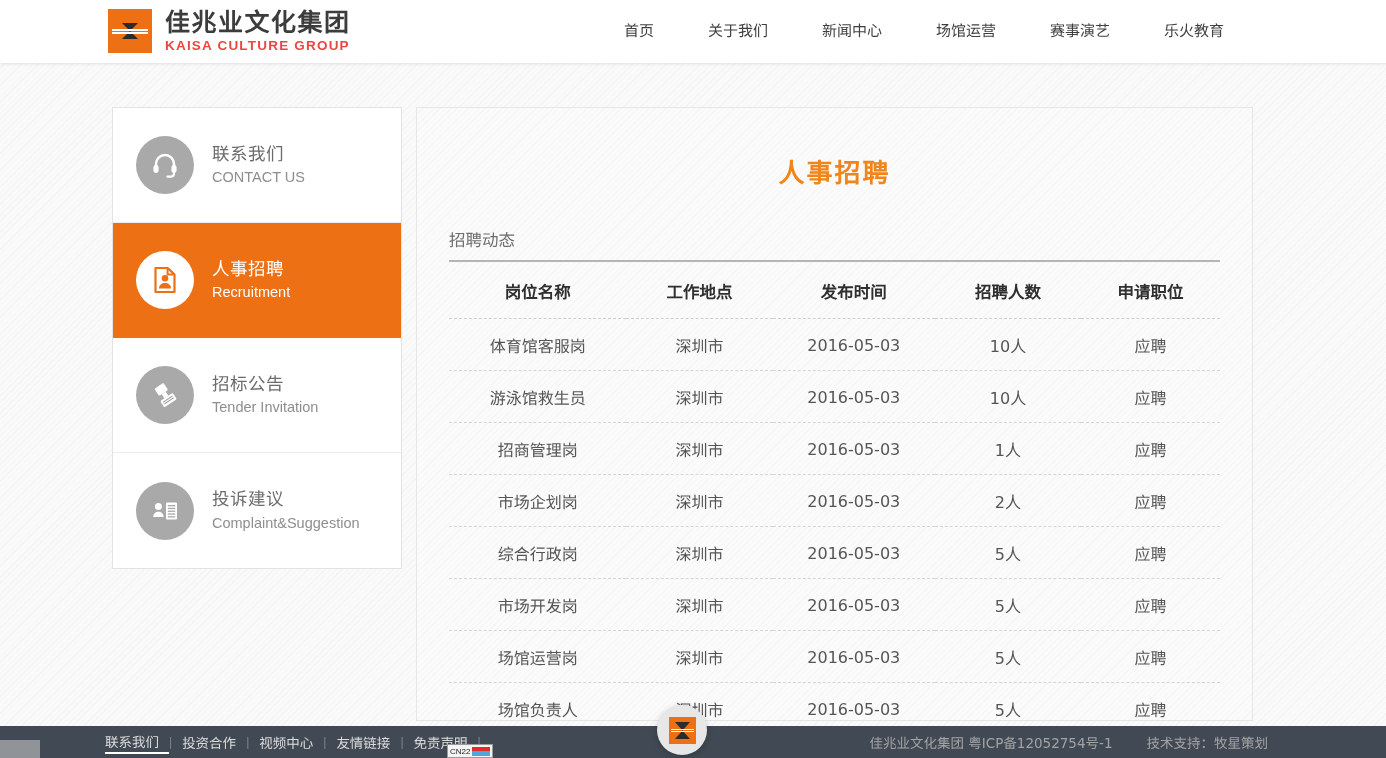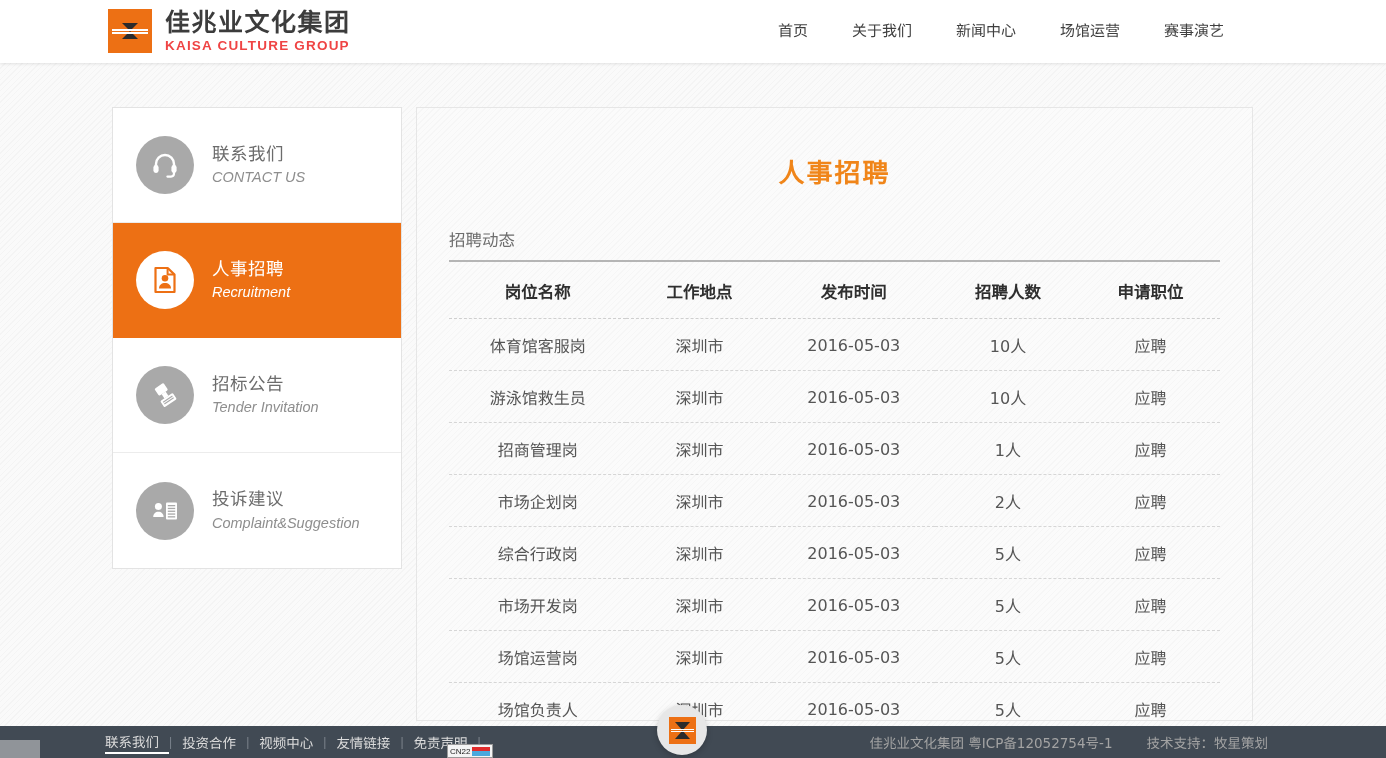--- a/index.html
+++ b/index.html
@@ -95,21 +95,21 @@
     font-family: "Liberation Sans", sans-serif;
   }
 
   .main-nav {
     position: absolute;
     right: 140px;
     top: 0;
     height: 63px;
     display: flex;
     align-items: center;
-    gap: 0px;
+    gap: 10px;
   }
   .nav-item {
     font-size: 15px;
     color: #3f3f3f;
     padding: 0 22px;
     line-height: 63px;
     cursor: pointer;
     white-space: nowrap;
     font-family: "DejaVu Sans", "Liberation Sans", sans-serif;
   }
@@ -172,21 +172,20 @@
     font-size: 17.5px;
     color: #6c6c6c;
     font-family: "DejaVu Sans", "Liberation Sans", sans-serif;
     letter-spacing: 0.5px;
   }
   .side-en {
     font-size: 14.5px;
     color: #8e8e8e;
     margin-top: 3px;
     font-family: "Liberation Sans", sans-serif;
-    font-style: italic;
   }
   .side-item.active .side-cn,
   .side-item.active .side-en { color: #ffffff; }
 
   
   .main-panel {
     position: absolute;
     left: 416px;
     top: 44px;
     width: 837px;
@@ -401,20 +400,21 @@
           <div class="logo-en">KAISA CULTURE GROUP</div>
         </div>
       </div>
 
       <nav class="main-nav">
         <div class="nav-item">首页</div>
         <div class="nav-item">关于我们</div>
         <div class="nav-item">新闻中心</div>
         <div class="nav-item">场馆运营</div>
         <div class="nav-item">赛事演艺</div>
+        <div class="nav-item">乐火教育</div>
       </nav>
 
     </div>
   </div>
 
   <div class="content-wrap">
 
     <aside class="sidebar">
 
       <div class="side-item">

